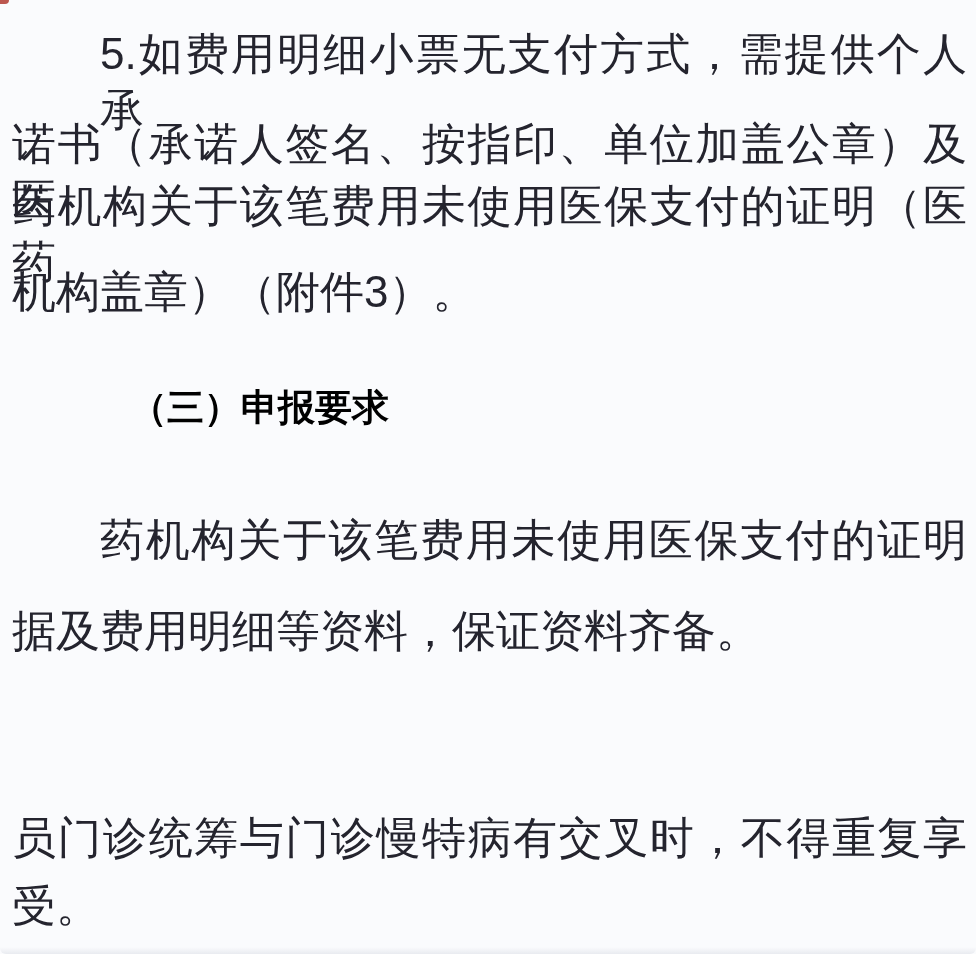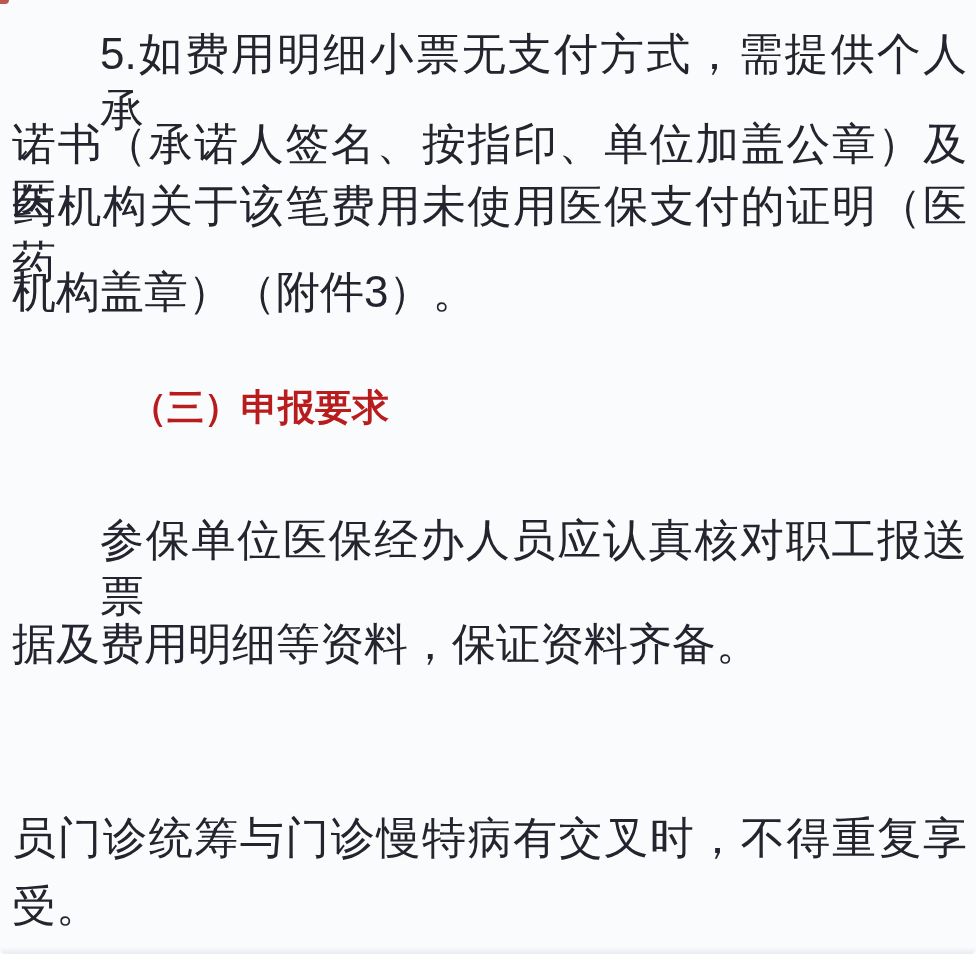--- a/index.html
+++ b/index.html
@@ -52,21 +52,21 @@
   
   .indent {
     padding-left: 88px;
   }
   .heading {
     position: absolute;
     left: 130px;
     font-size: 37px;
     line-height: 46px;
     font-weight: bold;
-    color: #b91c1c;
+    color: #000000;
     white-space: nowrap;
   }
   .bottom-edge {
     position: absolute;
     left: 0;
     right: 0;
     bottom: 0;
     height: 7px;
     background: linear-gradient(#fafbfd, #e9ebf0);
     border-bottom-left-radius: 6px;
@@ -80,21 +80,21 @@
 
   <div class="corner-mark"></div>
 
   <div class="line just indent" style="top:26px">5.如费用明细小票无支付方式，需提供个人承</div>
   <div class="line just" style="top:116px">诺书（承诺人签名、按指印、单位加盖公章）及医</div>
   <div class="line just" style="top:178px">药机构关于该笔费用未使用医保支付的证明（医药</div>
   <div class="line" style="top:264px">机构盖章）（附件3）。</div>
 
   <div class="heading" style="top:385px">（三）申报要求</div>
 
-  <div class="line just indent" style="top:512px">参保单位医保经办人员应认真核对职工报送票</div>
-  <div class="line" style="top:616px">据及费用明细等资料，保证资料齐备。</div>
+  <div class="line just indent" style="top:512px">药机构关于该笔费用未使用医保支付的证明</div>
+  <div class="line" style="top:603px">据及费用明细等资料，保证资料齐备。</div>
 
   <div class="line just" style="top:810px">员门诊统筹与门诊慢特病有交叉时，不得重复享</div>
   <div class="line" style="top:878px">受。</div>
 
   <div class="bottom-edge"></div>
 
 </div>
 
 </body></html>

